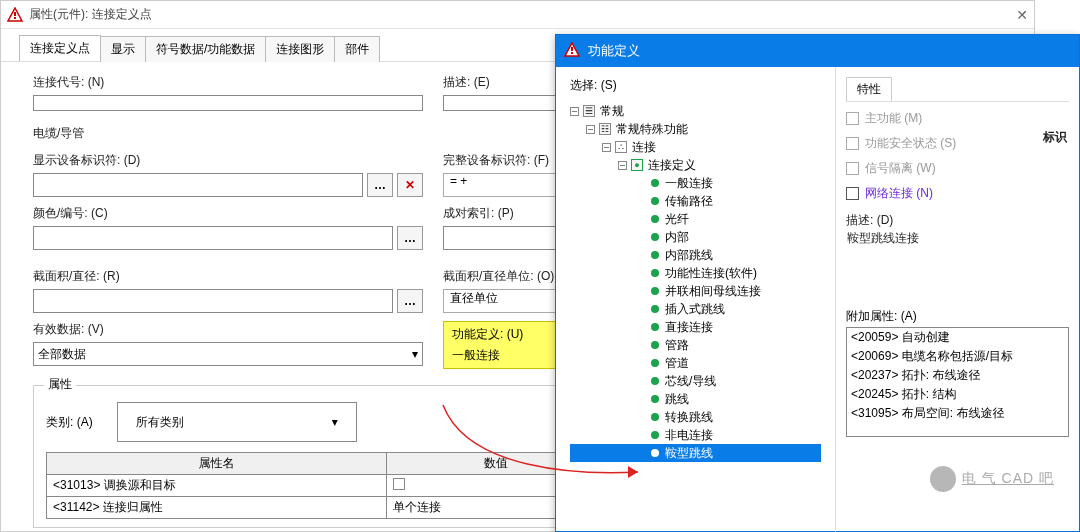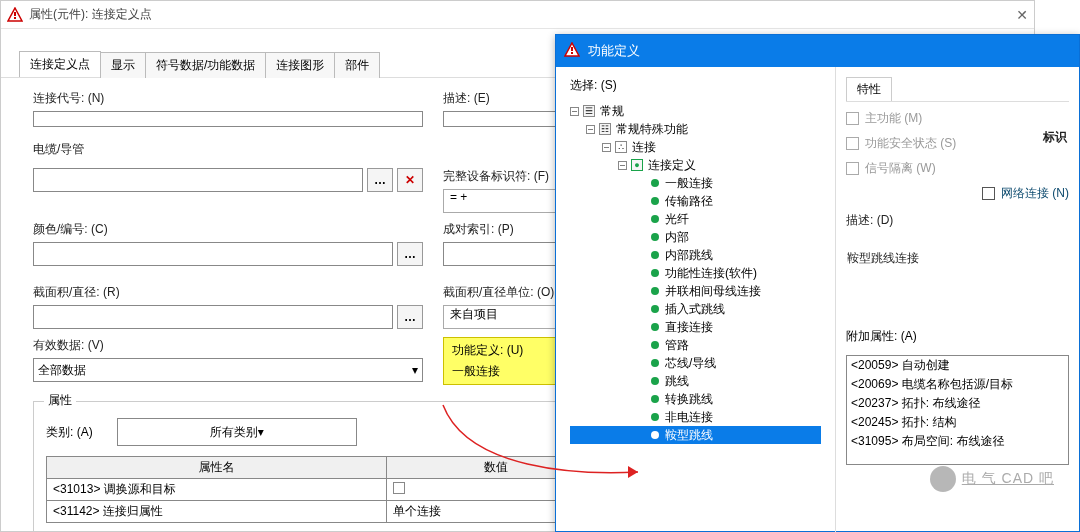--- a/index.html
+++ b/index.html
@@ -6,39 +6,39 @@
 body { background: #fff; width: 1080px; height: 532px; overflow: hidden; position: relative; }
 
 
 .dlg-left { position: absolute; left: 0; top: 0; width: 1035px; height: 532px; border: 1px solid #ccc; background: #fff; }
 .titlebar-left { height: 28px; display: flex; align-items: center; padding: 0 6px; border-bottom: 1px solid #e5e5e5; }
 .icon-A { width: 16px; height: 16px; margin-right: 6px; display: inline-flex; align-items: center; justify-content: center; }
 .title-text { color: #444; }
 .close-x { margin-left: auto; color: #666; font-size: 14px; }
 
 .tabs-left { display: flex; border-bottom: 1px solid #ddd; padding: 6px 18px 0; gap: 0; }
-.tabs-left .tab { padding: 4px 10px; border: 1px solid #bbb; border-bottom: none; background: #fff; margin-right: -1px; position: relative; margin-top: 16px; }
+.tabs-left .tab { padding: 4px 10px; border: 1px solid #bbb; border-bottom: none; background: #fff; margin-right: -1px; position: relative; }
 .tabs-left .tab.active { z-index: 2; }
 .tabs-left .tab:not(.active) { top: 1px; background: #f7f7f7; }
 
 .form-body { padding: 12px 32px; display: grid; grid-template-columns: 390px 1fr; gap: 8px 20px; }
 .field { display: flex; flex-direction: column; gap: 2px; }
 .field label { color: #222; margin-bottom: 2px; }
 .input-row { display: flex; gap: 4px; align-items: center; }
 .txt { border: 1px solid #888; height: 24px; padding: 0 4px; flex: 1; background: #fff; }
 .btn-small { width: 26px; height: 24px; border: 1px solid #999; background: #f5f5f5; display: inline-flex; align-items: center; justify-content: center; font-weight: bold; }
 .btn-x { color: #c00; font-weight: bold; }
 .ro { border: 1px solid #aaa; height: 24px; padding: 0 6px; background: #fff; }
 .highlight-box { background: #ffff66; border: 1px solid #ccc000; padding: 4px 8px; width: 120px; }
 .highlight-box .fl { margin-bottom: 4px; }
 
 .group-props { grid-column: 1 / span 2; border: 1px solid #ccc; padding: 8px 12px; margin-top: 8px; position: relative; }
 .group-props .legend { position: absolute; top: -10px; left: 10px; background: #fff; padding: 0 4px; }
 .cat-row { display: flex; align-items: center; gap: 24px; margin: 8px 0 10px; }
-.cat-row .sel { border: 1px solid #888; height: 28px; flex: 0 0 240px; padding: 0 6px; display: flex; align-items: center; justify-content: center; }
+.cat-row .sel { border: 1px solid #888; height: 40px; flex: 0 0 240px; padding: 0 18px; display: flex; align-items: center; justify-content: space-between; }
 
 .data-table { border: 1px solid #888; border-collapse: collapse; width: 560px; }
 .data-table th, .data-table td { border: 1px solid #888; padding: 2px 6px; height: 20px; text-align: left; font-weight: normal; }
 .data-table th { background: #f0f0f0; text-align: center; }
 
 
 .dlg-right { position: absolute; left: 555px; top: 34px; width: 525px; height: 498px; border: 1px solid #0a6fd6; background: #fff; box-shadow: 0 2px 8px rgba(0,0,0,.3); }
 .titlebar-right { height: 14px; background: #0a7ce8; display: flex; align-items: center; padding: 16px 8px; color: #fff; }
 .titlebar-right .icon-A2 { width: 18px; height: 18px; margin-right: 6px; }
 .titlebar-right .title { color: #fff; font-size: 13px; }
@@ -53,26 +53,26 @@
 .node .bullet { width: 8px; height: 8px; border-radius: 50%; background: #1aa34a; margin-right: 6px; display: inline-block; }
 .node .ico-sq { width: 12px; height: 12px; border: 1px solid #888; margin-right: 5px; display: inline-flex; align-items: center; justify-content: center; font-size: 9px; background: #f5f5f5; }
 .node.selected { background: #0a7ce8; color: #fff; }
 .node.selected .bullet { background: #fff; }
 .ind { display: inline-block; }
 .i1 { width: 16px; } .i2 { width: 32px; } .i3 { width: 48px; } .i4 { width: 64px; }
 
 .tabs-right { border-bottom: 1px solid #ddd; padding-bottom: 0; margin-bottom: 4px; }
 .tabs-right .rtab { display: inline-block; padding: 3px 10px; border: 1px solid #ccc; border-bottom: none; }
 .chk-row { display: flex; align-items: center; gap: 6px; margin: 8px 0; color: #999; }
-.chk-row.active { color: #0c4a6e; justify-content: flex-end; }
+.chk-row.active { color: #6d28d9; }
 .chk-row .cb { width: 13px; height: 13px; border: 1px solid #aaa; display: inline-block; }
 .chk-row.active .cb { border-color: #555; }
-.desc-lbl { margin: 10px 0 20px; color: #222; }
+.desc-lbl { margin: 10px 0 0; color: #222; }
 .desc-val { border: 1px solid #fff; padding: 0; color: #222; }
-.addprop-lbl { margin-top: 60px; margin-bottom: 10px; }
+.addprop-lbl { margin-top: 60px; margin-bottom: 2px; }
 .addprop-list { border: 1px solid #888; height: 110px; overflow: hidden; }
 .addprop-list .itm { padding: 1px 4px; border-bottom: 0; white-space: nowrap; }
 .cut-label { position: absolute; right: 12px; top: 164px; color: #222; }
 
 
 .arrow-svg { position: absolute; left: 428px; top: 400px; pointer-events: none; }
 
 
 .bg-bars { position: absolute; top: 0; left: 900px; display:flex; gap:30px; }
 .bg-bars div { width: 2px; height: 30px; background: #e06666; }
@@ -121,20 +121,21 @@
     <div class="field">
         <label>描述: (E)</label>
       <input class="txt" style="width: 130px;">
       </div>
 
     <div class="field" style="grid-column:1/span 2; margin-top:6px;">
         <label>电缆/导管</label>
       </div>
 
     <div class="field">
+        <label>显示设备标识符: (D)</label>
       <div class="input-row">
         <input class="txt" style="">
         <div class="btn-small">…</div>
         <div class="btn-small btn-x">✕</div>
       </div>
       </div>
     <div class="field">
         <label>完整设备标识符: (F)</label>
       <div class="ro" style="width:130px;">= +</div>
       </div>
@@ -153,21 +154,21 @@
 
     <div class="field" style="margin-top:10px;">
         <label>截面积/直径: (R)</label>
       <div class="input-row">
           <input class="txt" style="">
       <div class="btn-small">…</div>
         </div>
       </div>
     <div class="field" style="margin-top:10px;">
         <label>截面积/直径单位: (O)</label>
-      <div class="ro" style="width:130px;">来自项目</div>
+      <div class="ro" style="width:130px;">直径单位</div>
       </div>
 
     <div class="field">
         <label>有效数据: (V)</label>
       <div class="input-row">
           <div class="txt" style="display:flex;align-items:center;justify-content:space-between;">
             <span>全部数据</span>
             <span>▾</span>
           </div>
         </div>
@@ -304,20 +305,26 @@
             <div class="node">
               <span class="ind i4"></span>
               <span class="tog blank"></span>
               <span class="bullet"></span>
               <span>管路</span>
             </div>
             <div class="node">
               <span class="ind i4"></span>
               <span class="tog blank"></span>
               <span class="bullet"></span>
+              <span>管道</span>
+            </div>
+            <div class="node">
+              <span class="ind i4"></span>
+              <span class="tog blank"></span>
+              <span class="bullet"></span>
               <span>芯线/导线</span>
             </div>
             <div class="node">
               <span class="ind i4"></span>
               <span class="tog blank"></span>
               <span class="bullet"></span>
               <span>跳线</span>
             </div>
             <div class="node">
               <span class="ind i4"></span>

